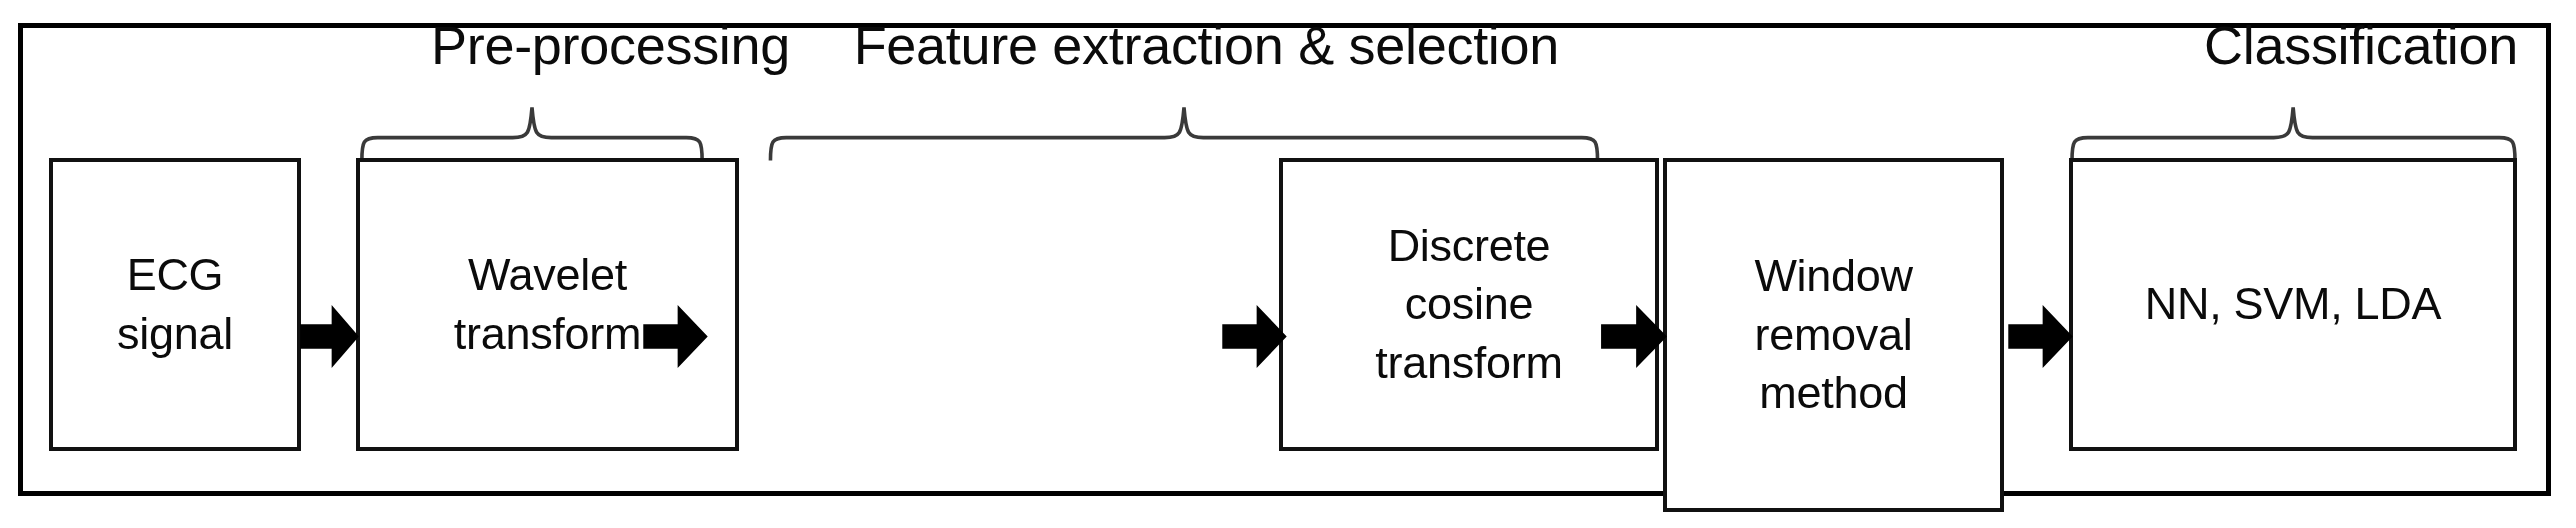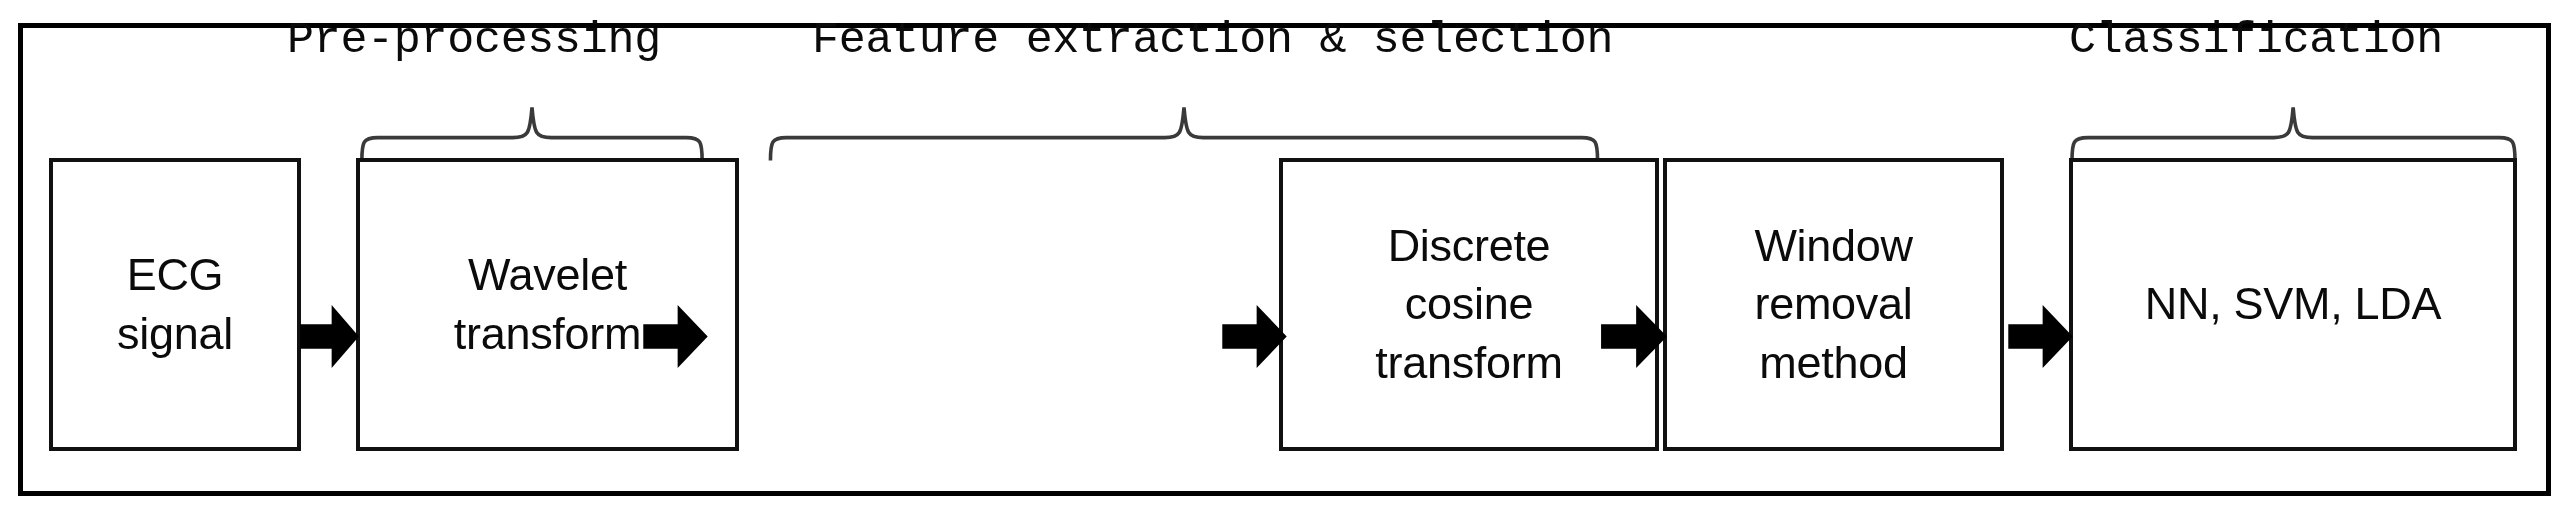--- a/index.html
+++ b/index.html
@@ -51,27 +51,26 @@
 
   
   .arrow {
     position: absolute;
   }
   .arrow svg { display: block; }
 
   
   .group-label {
     position: absolute;
-    text-align: left;
+    text-align: right;
     color: #0b0b0b;
-    font-size: 45px;
+    font-size: 54px;
     line-height: 1.1;
     letter-spacing: -0.3px;
     white-space: nowrap;
-    font-family: Liberation Mono, monospace;
   }
   .brace {
     position: absolute;
   }
   .brace svg { display: block; }
 </style>
 </head>
 <body>
 
 <div id="canvas">
@@ -106,21 +105,21 @@
 signal</div>
 
   <div class="process-box" style="left:356px; top:158px; width:383px; height:293px;">Wavelet
 transform</div>
 
 
   <div class="process-box" style="left:1279px; top:158px; width:380px; height:293px;">Discrete
 cosine
 transform</div>
 
-  <div class="process-box" style="left:1663px; top:158px; width:341px; height:293px;">Window
+  <div class="process-box" style="left:1663px; top:158px; width:341px; height:354px;">Window
 removal
 method</div>
 
   <div class="process-box" style="left:2069px; top:158px; width:448px; height:293px;">NN, SVM, LDA</div>
 
   <div class="arrow" style="left:300px; top:305px;">
     <svg width="59" height="63" viewBox="0 0 82 88">
       <path d="M0,27 L44,27 L44,0 L82,44 L44,88 L44,61 L0,61 Z" fill="#000000"></path>
     </svg>
   </div>

